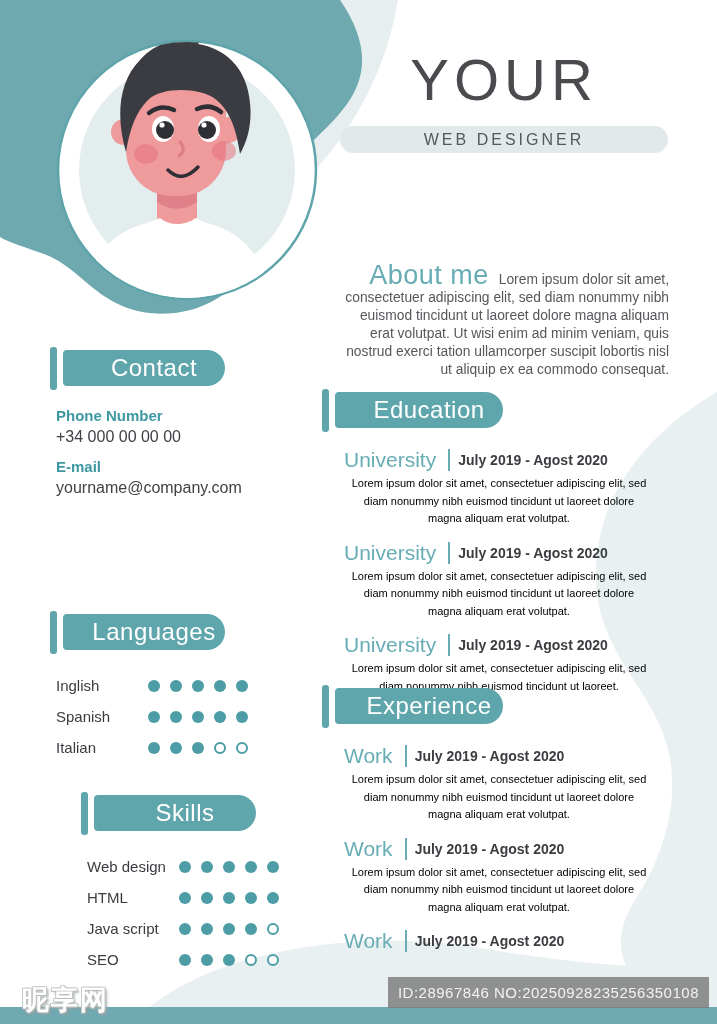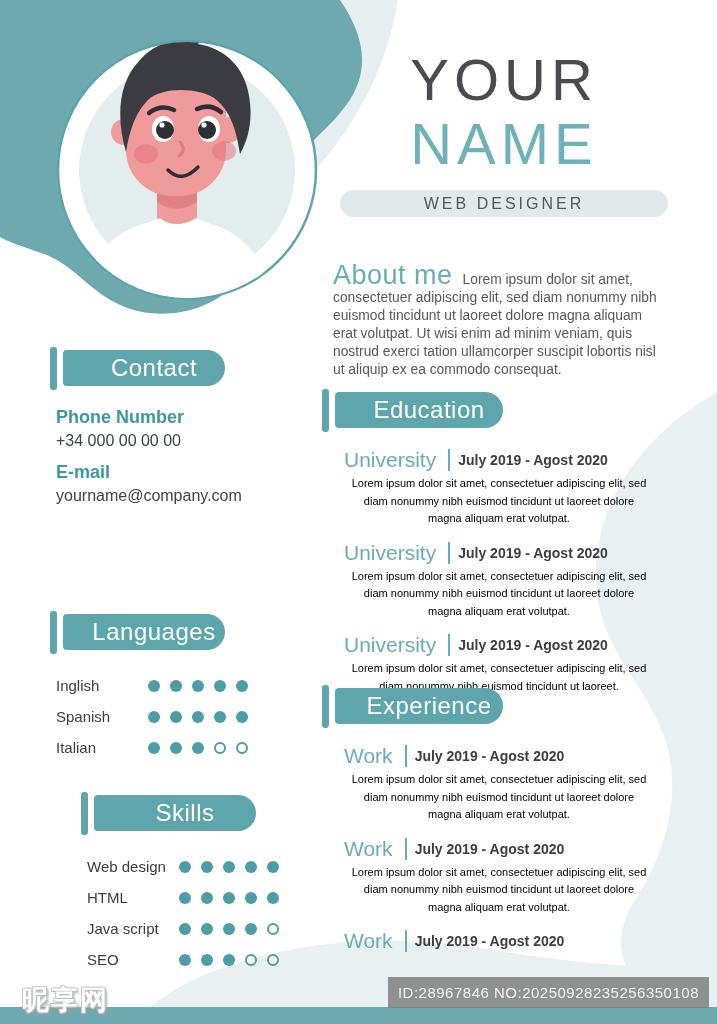--- a/index.html
+++ b/index.html
@@ -19,38 +19,38 @@
   }
   .name-first{color:#4a4b4e;}
   .name-last{color:var(--name-teal);}
   .role-pill{
     margin:14px auto 0 auto;width:328px;height:27px;line-height:27px;
     background:#e2e9eb;border-radius:14px;color:#54585c;
     font-size:16px;letter-spacing:3px;
   }
 
   
-  .about{left:333px;top:266px;width:336px;color:#55575b;font-size:13.8px;line-height:18px;text-align:left;}
+  .about{left:333px;top:266px;width:336px;color:#55575b;font-size:13.8px;line-height:18px;text-align:right;}
   .about-title{color:var(--entry-teal);font-size:27px;margin-right:10px;letter-spacing:0.5px;}
 
   
   .sec-header{display:flex;align-items:center;height:44px;}
   .sec-bar{width:7px;height:43px;background:var(--teal);border-radius:3px;margin-right:6px;flex:0 0 auto;}
   .sec-box{
     height:36px;line-height:36px;background:var(--teal);color:#ffffff;
     border-radius:4px 18px 18px 4px;padding-left:20px;font-size:24px;letter-spacing:0.5px;text-align:center;
   }
   .sec-box.w-left{width:142px;}
   .sec-box.w-main{width:148px;}
 
   
   .contact{left:50px;top:346px;width:230px;}
   .fields{margin:17px 0 0 6px;}
   .field{margin-bottom:12px;}
-  .field-label{color:#3d98a2;font-size:18px;font-weight:bold;margin-bottom:4px;margin-top:12px;}
+  .field-label{color:#3d98a2;font-size:15px;font-weight:bold;margin-bottom:4px;margin-top:12px;}
   .field-value{color:#3e4246;font-size:16px;}
 
   .languages{left:50px;top:610px;width:240px;}
   .skills{left:50px;top:791px;width:240px;margin-left:31px;}
   .rating-rows{margin:16px 0 0 6px;}
   .rating-row{display:flex;align-items:center;height:31px;}
   .rating-label{width:92px;color:#3a3c40;font-size:15px;}
   .dots{display:flex;gap:10px;}
   .dot{width:12px;height:12px;border-radius:50%;box-sizing:border-box;}
   .dot.filled{background:var(--dot-teal);}
@@ -137,21 +137,20 @@
     <ellipse cx="224" cy="151" rx="12" ry="10" fill="#e5737e" opacity="0.55"></ellipse>
 
     <path d="M180,142 Q187,150 179,156" stroke="#dd7d84" stroke-width="3" fill="none" stroke-linecap="round"></path>
 
     <path d="M168,170 Q182,184 198,167" stroke="#2e2e35" stroke-width="3.5" fill="none" stroke-linecap="round"></path>
   </g>
 </svg>
 
 <div class="layer name-block">
   <div class="name-first">YOUR</div>
-  <div class="name-last">NAME</div>
   <div class="role-pill">WEB DESIGNER</div>
 </div>
 
 <div class="layer about">
   <span class="about-title">About me</span><span>Lorem ipsum dolor sit amet, consectetuer adipiscing elit, sed diam nonummy nibh euismod tincidunt ut laoreet dolore magna aliquam erat volutpat. Ut wisi enim ad minim veniam, quis nostrud exerci tation ullamcorper suscipit lobortis nisl ut aliquip ex ea commodo consequat.</span>
 </div>
 
 <div class="layer contact">
   <div class="sec-header">
     <span class="sec-bar"></span>

